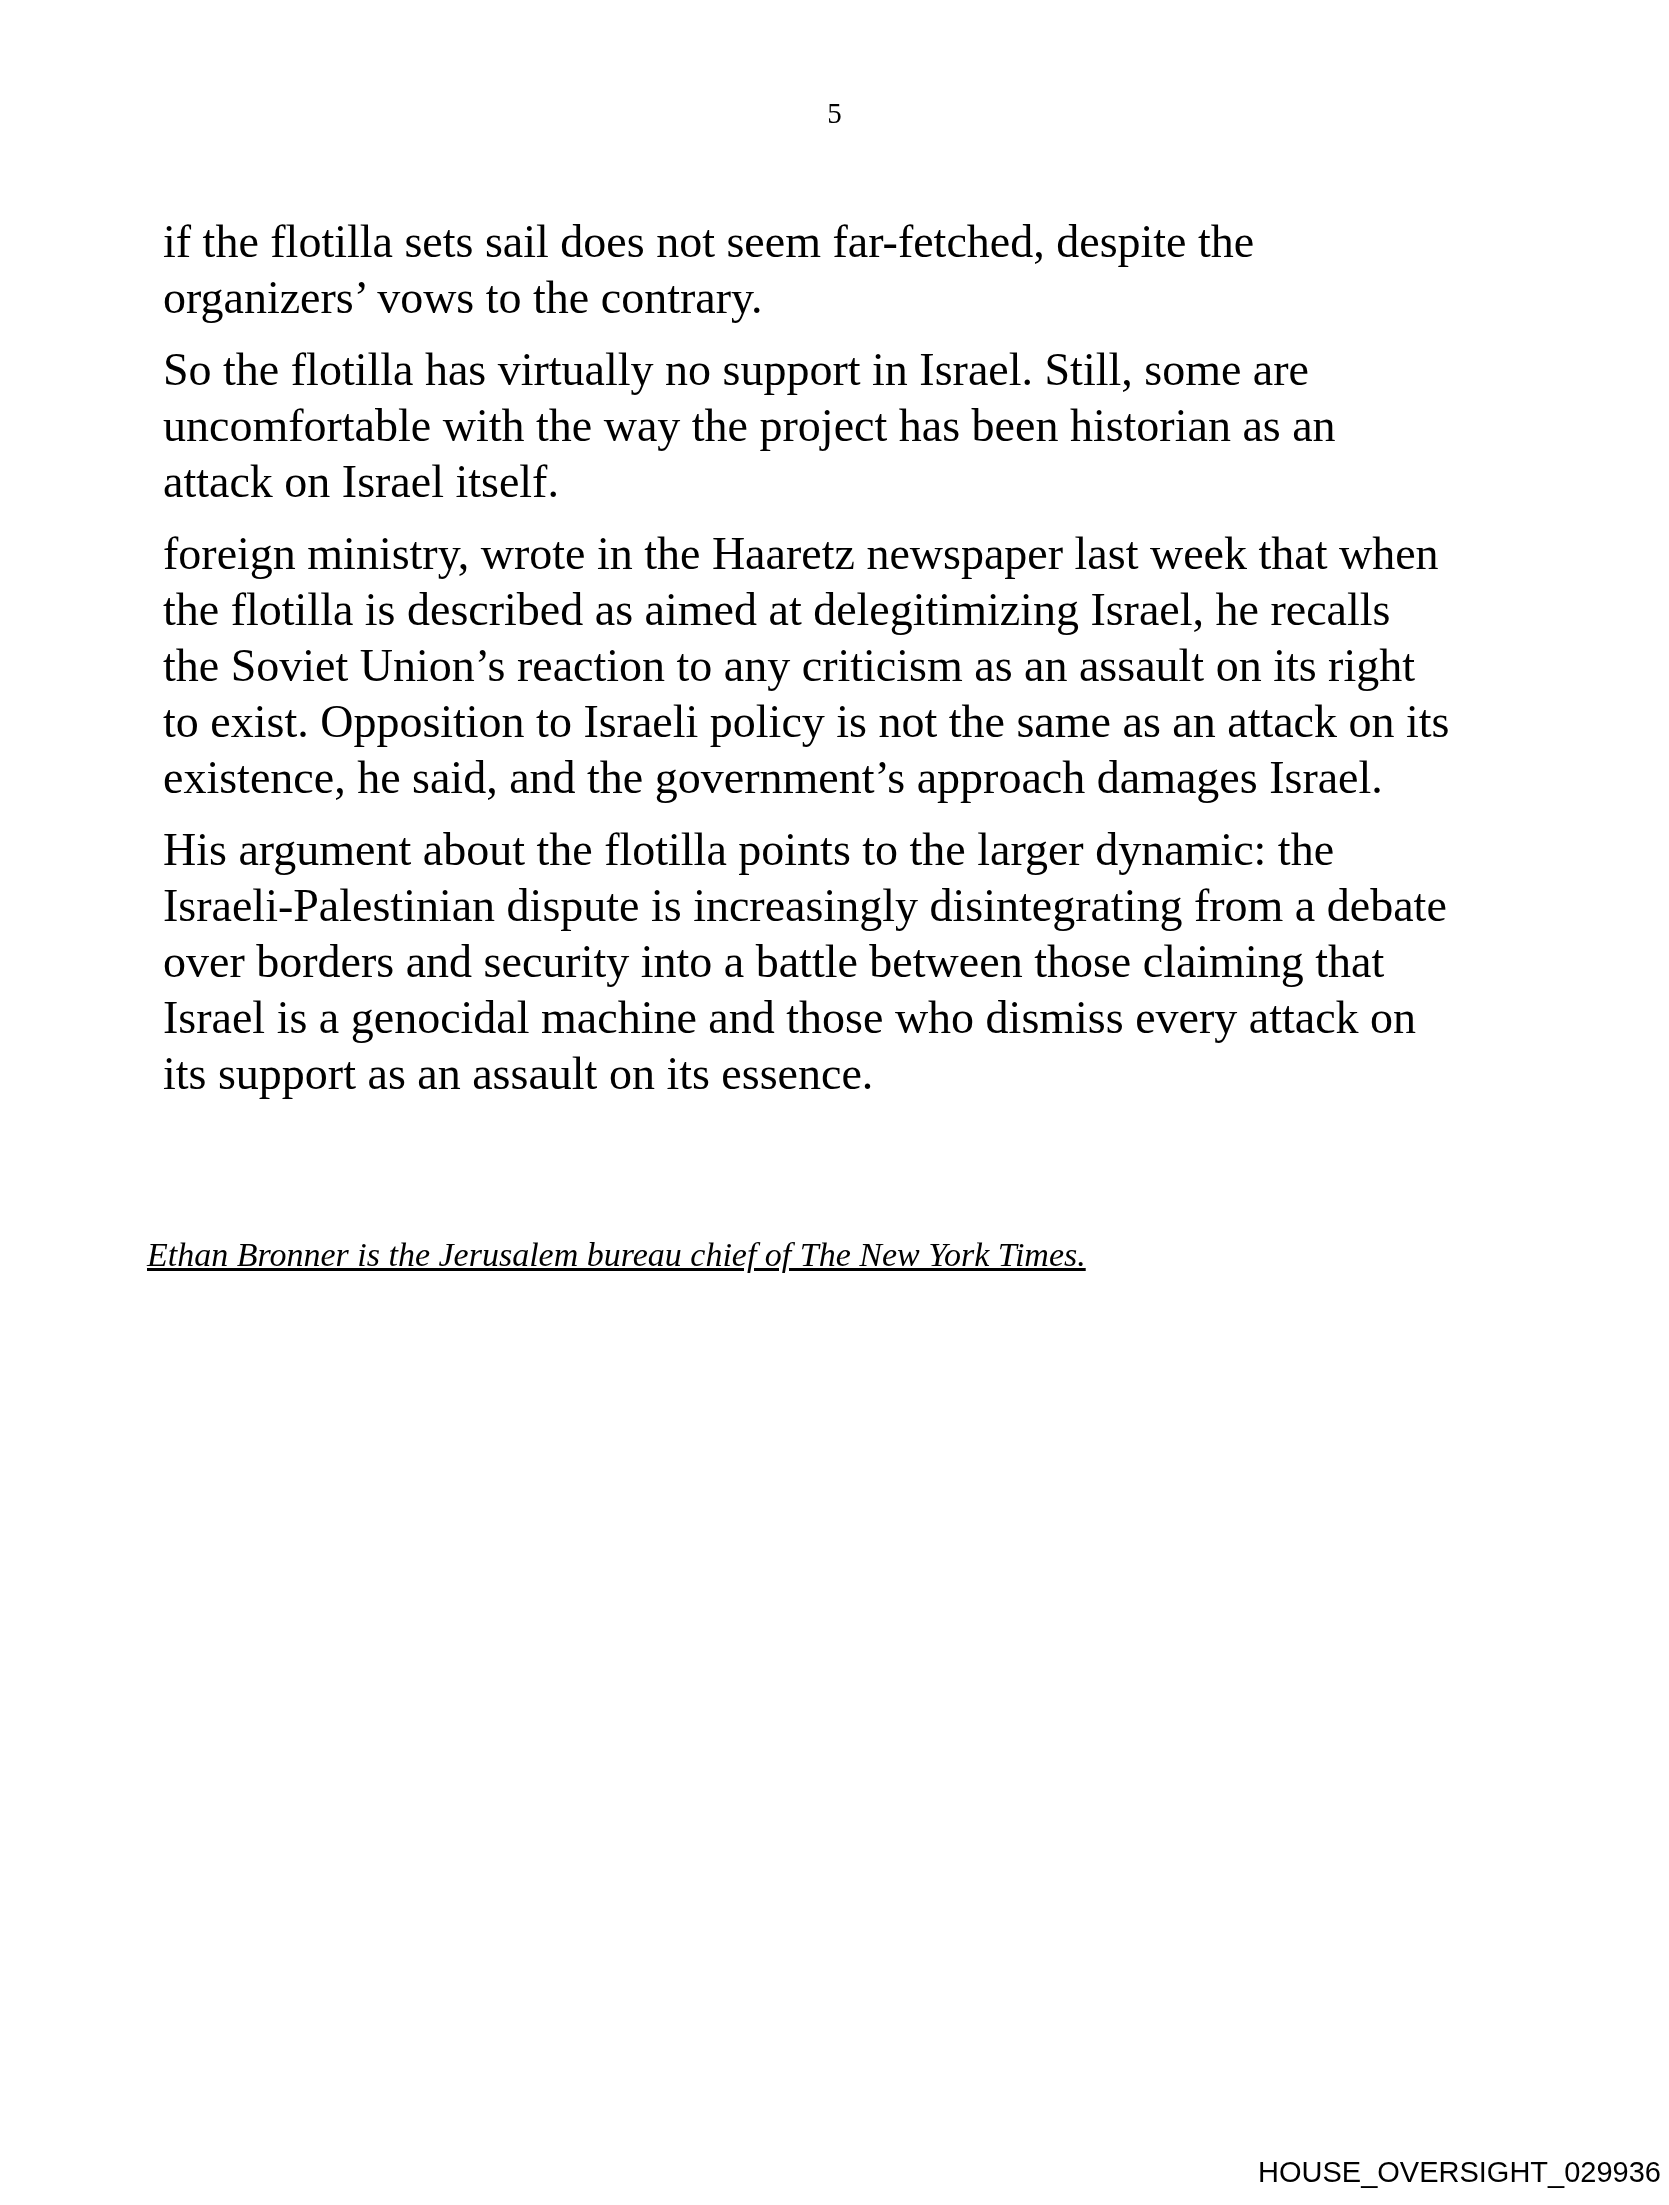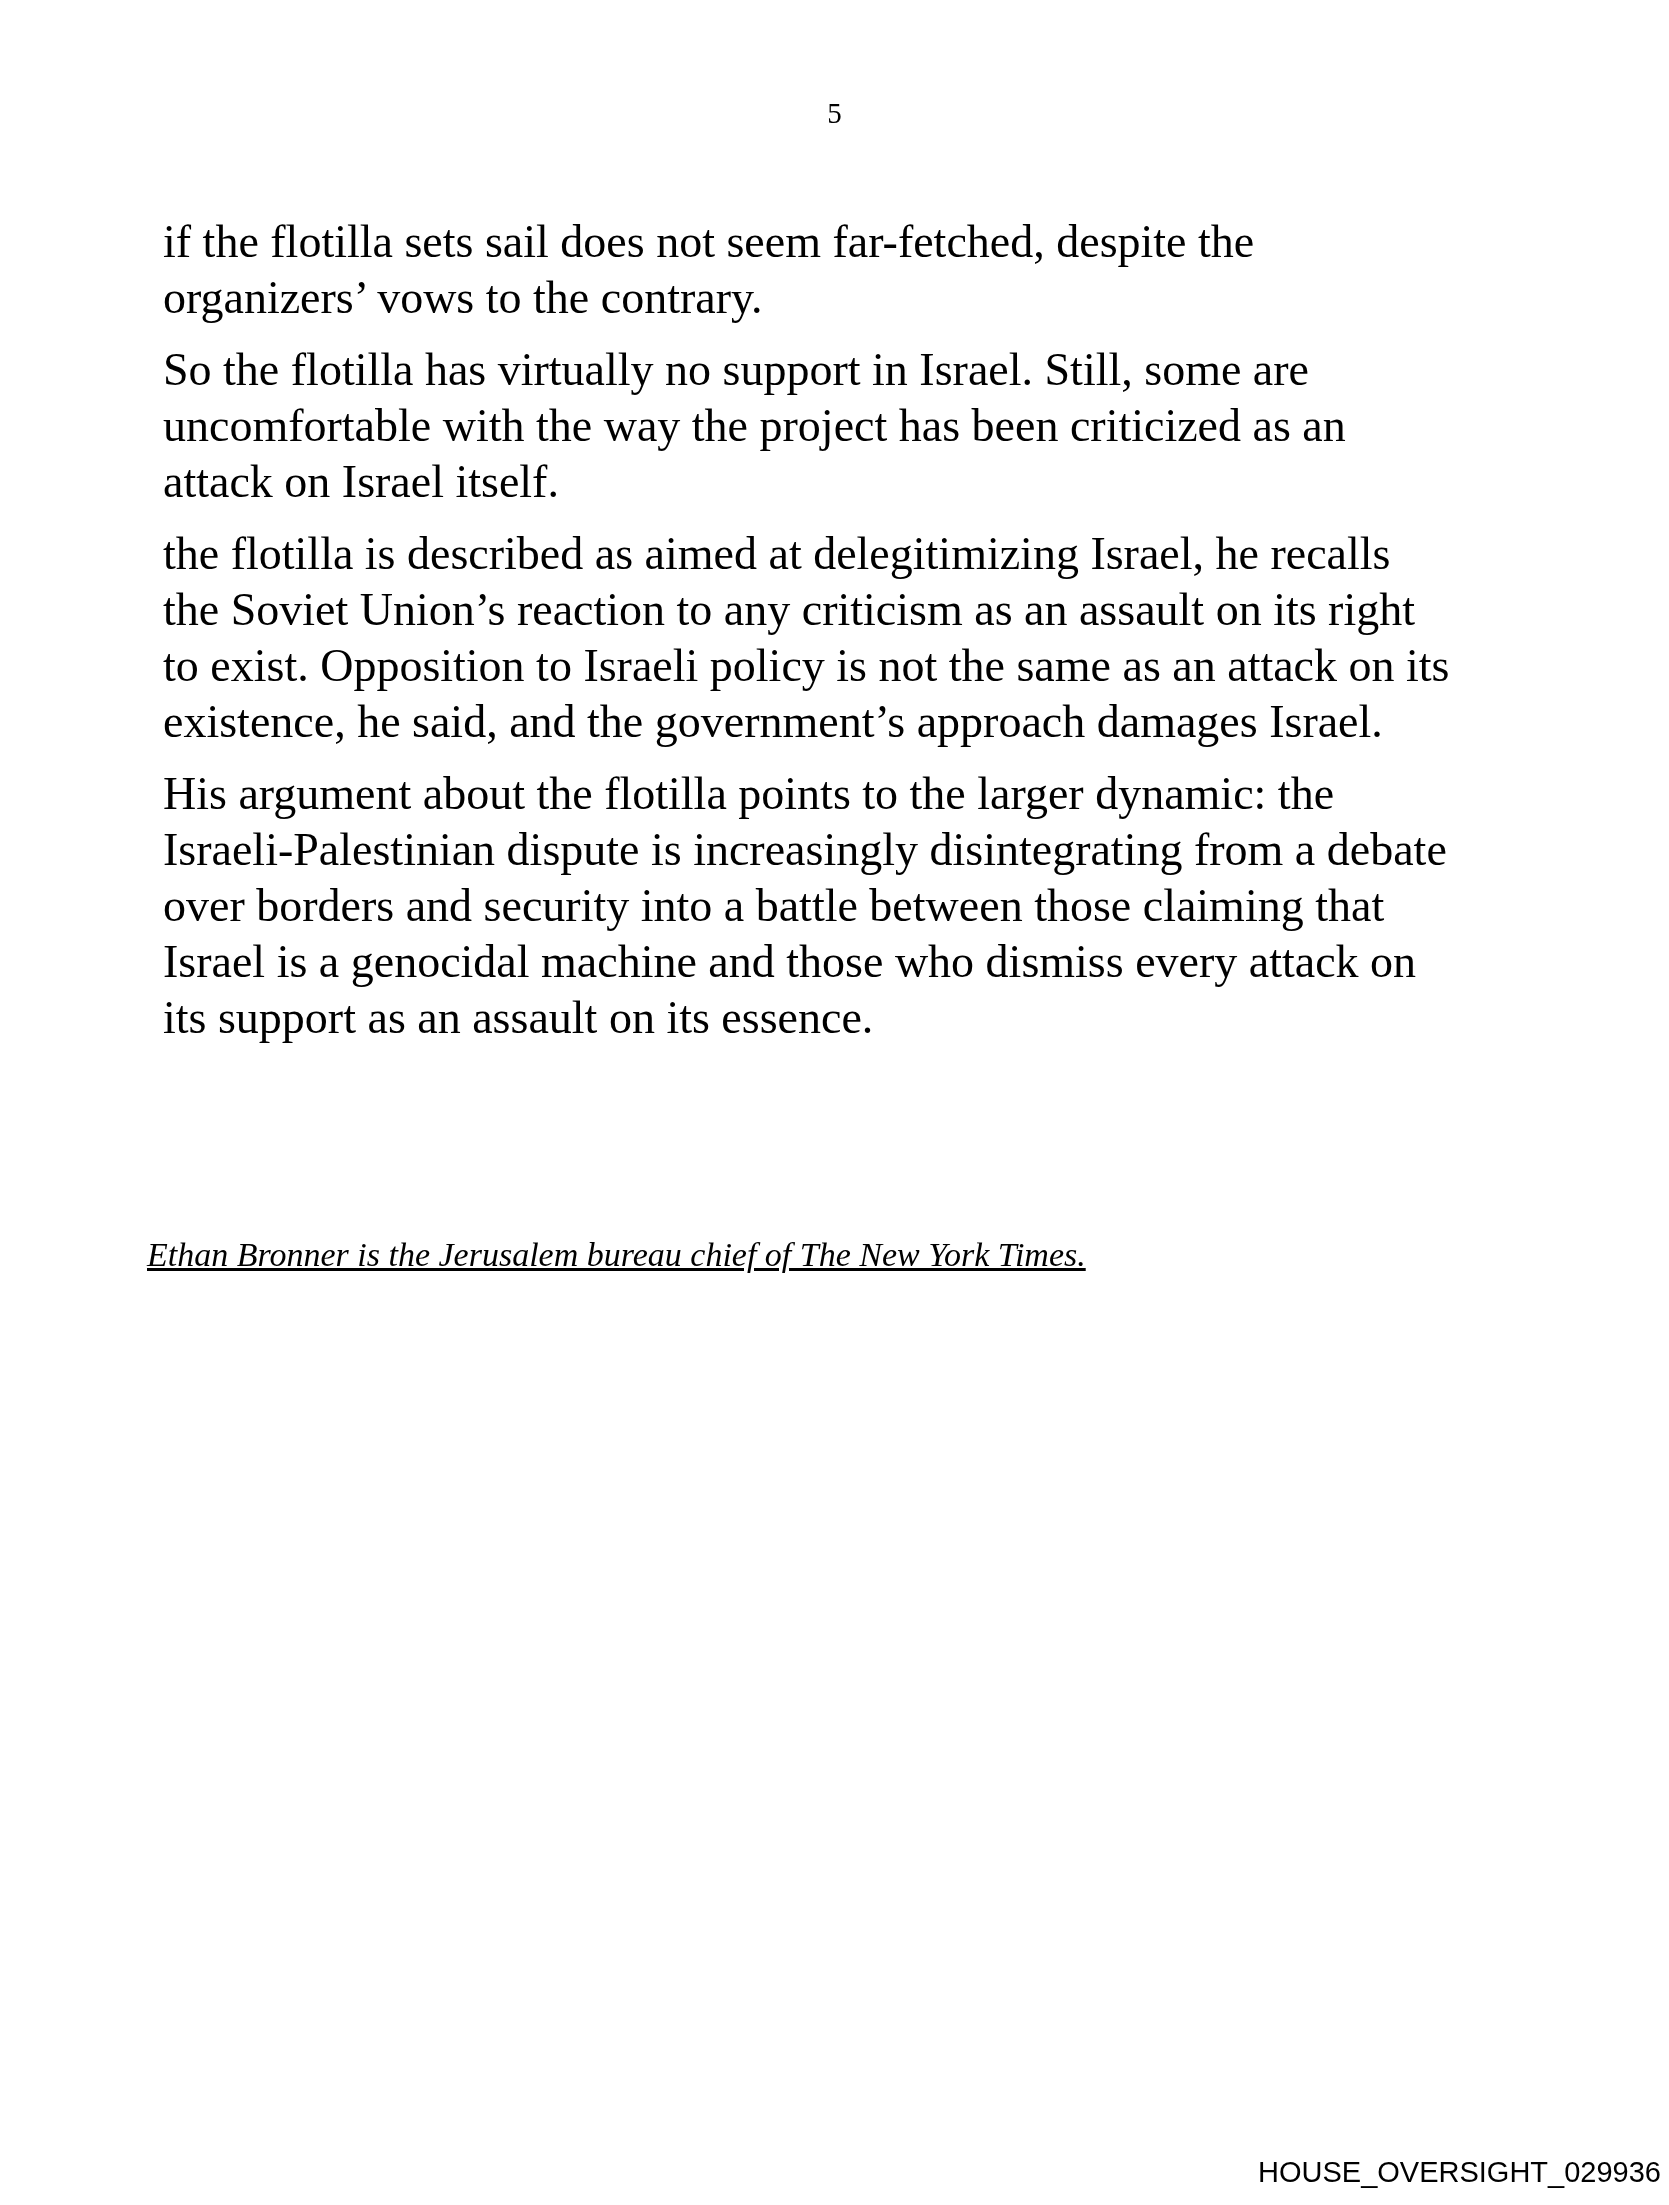--- a/index.html
+++ b/index.html
@@ -66,24 +66,25 @@
 
 <div class="page-number">5</div>
 
 <div class="body-text">
   <p class="para">
     <span class="line">if the flotilla sets sail does not seem far-fetched, despite the</span>
     <span class="line">organizers’ vows to the contrary.</span>
   </p>
   <p class="para">
     <span class="line">So the flotilla has virtually no support in Israel. Still, some are</span>
-    <span class="line">uncomfortable with the way the project has been criticized as an</span>
+    <span class="line">uncomfortable with the way the project has been historian as an</span>
     <span class="line">attack on Israel itself.</span>
   </p>
   <p class="para">
+    <span class="line">foreign ministry, wrote in the Haaretz newspaper last week that when</span>
     <span class="line">the flotilla is described as aimed at delegitimizing Israel, he recalls</span>
     <span class="line">the Soviet Union’s reaction to any criticism as an assault on its right</span>
     <span class="line">to exist. Opposition to Israeli policy is not the same as an attack on its</span>
     <span class="line">existence, he said, and the government’s approach damages Israel.</span>
   </p>
   <p class="para">
     <span class="line">His argument about the flotilla points to the larger dynamic: the</span>
     <span class="line">Israeli-Palestinian dispute is increasingly disintegrating from a debate</span>
     <span class="line">over borders and security into a battle between those claiming that</span>
     <span class="line">Israel is a genocidal machine and those who dismiss every attack on</span>

